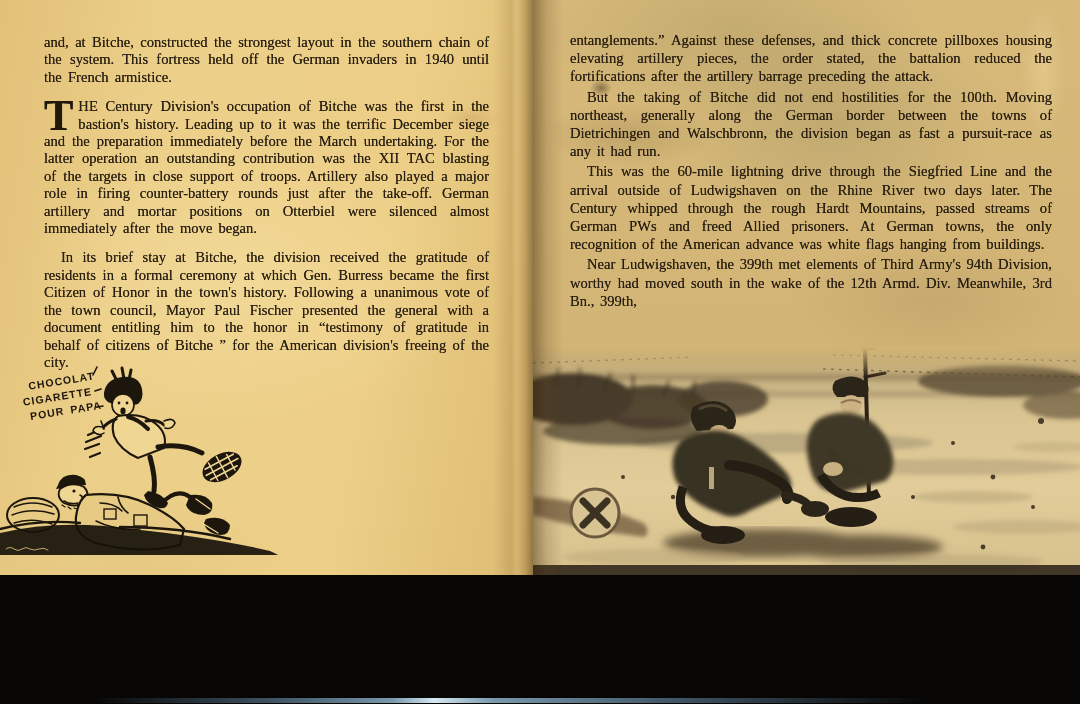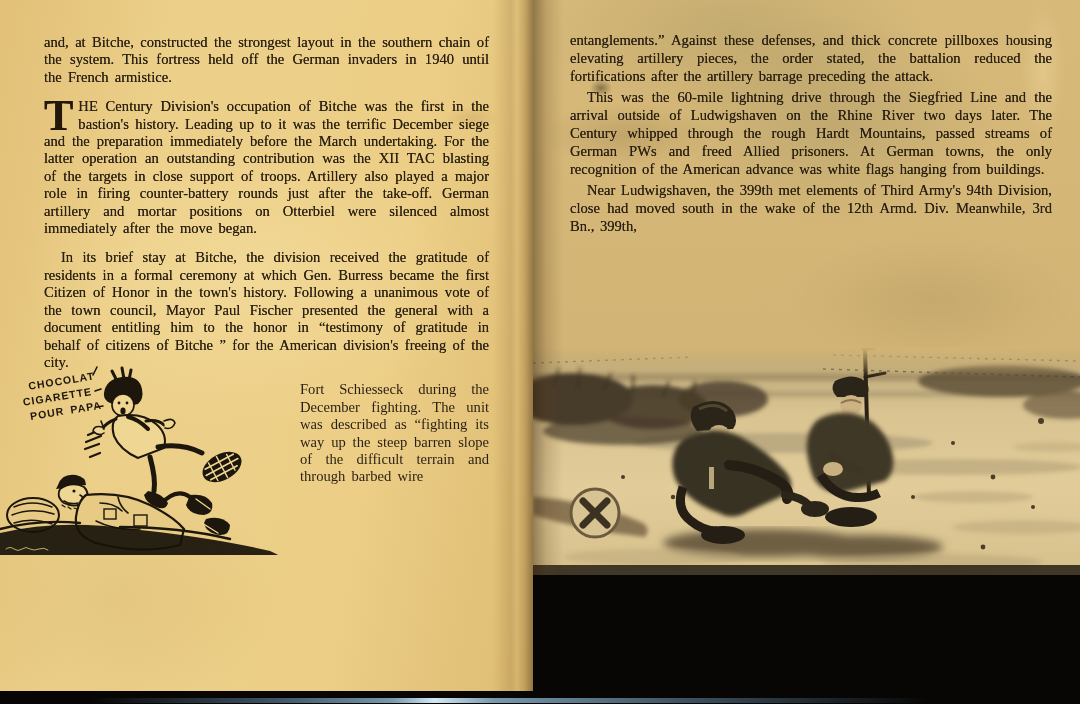--- a/index.html
+++ b/index.html
@@ -1,20 +1,20 @@
 <!DOCTYPE html>
 <html><head>
 <meta charset="utf-8">
 <style>
   html,body{margin:0;padding:0;background:#060504;}
   .screen{position:relative;width:1080px;height:704px;overflow:hidden;background:#070605;
           font-family:"Liberation Serif","DejaVu Serif",serif;}
   
   .page{position:absolute;top:0;overflow:hidden;}
-  .page-left{left:0;width:533px;height:691px;
+  .page-left{left:0;width:533px;height:575px;
     background:
       radial-gradient(40px 16px at 472px 118px, rgba(150,110,50,.18), transparent 70%),
       radial-gradient(300px 200px at 250px 280px, rgba(255,238,185,.30), transparent 75%),
       radial-gradient(220px 160px at 120px 600px, rgba(170,130,60,.12), transparent 75%),
       linear-gradient(100deg,#e2c078 0%,#ecd08a 28%,#ecce86 68%,#ddbb72 100%);}
   .page-left .gutter-shade{position:absolute;top:0;right:0;width:40px;height:100%;z-index:5;pointer-events:none;
     background:linear-gradient(to right, rgba(90,60,20,0) 0%, rgba(110,75,30,.18) 45%,
        rgba(70,45,15,.05) 60%, rgba(120,85,35,.30) 80%, rgba(62,40,14,.48) 100%);}
   .page-right{left:533px;width:547px;height:575px;
     background:
@@ -118,21 +118,20 @@
                 <path d="M206 156 q16 -4 24 6 q0 10 -10 10 q-14 -2 -16 -12 z" fill="#1d160c" stroke="none"></path>
                 <path d="M196 136 l14 10 M202 160 l16 10" stroke="#efd692" stroke-width="1.3"></path>
               </g>
 
               <path d="M0 170 q60 -14 130 -4 q80 8 140 22 q10 4 16 10 l-286 0 z" fill="#17120a" stroke="none" opacity=".92"></path>
               <path d="M0 166 q40 -10 80 -6 M120 164 q60 0 110 12" stroke-width="2.4"></path>
               <path d="M6 186 q4 -3 8 0 q4 3 8 0 q4 -3 8 0 q4 2 9 0 q5 -2 9 1" stroke="#e7cb85" stroke-width="1" opacity=".8"></path>
             </g>
           </svg>
         </div>
-        <div class="wrap-text">Fort Schiesseck during the December fighting. The unit was described as “fighting its way up the steep barren slope of the difficult terrain and through barbed wire</div>
       </div>
     </div>
     <div class="gutter-shade"></div>
   </div>
 
   <div class="page page-right">
 
     <div class="photo-box">
       <svg width="547" height="228" viewBox="0 0 547 228">
         <defs>
@@ -239,20 +238,21 @@
         </g>
 
         <rect x="0" y="0" width="547" height="30" fill="url(#fadeTop)"></rect>
 
         <rect x="0" y="218" width="547" height="10" fill="#1a140c" opacity=".8"></rect>
       </svg>
     </div>
 
     <div class="text-col">
       <p>entanglements.”   Against these defenses, and thick concrete pillboxes housing elevating artillery pieces, the order stated, the battalion reduced the fortifications after the artillery barrage preceding the attack.</p>
+      <p class="indent">But the taking of Bitche did not end hostilities for the 100th.  Moving northeast, generally along the German border between the towns of Dietrichingen and Walschbronn, the division began as fast a pursuit-race as any it had run.</p>
       <p class="indent">This was the 60-mile lightning drive through the Siegfried Line and the arrival outside of Ludwigshaven on the Rhine River two days later.  The Century whipped through the rough Hardt Mountains, passed streams of German PWs and freed Allied prisoners.  At German towns, the only recognition of the American advance was white flags hanging from buildings.</p>
-      <p class="indent">Near Ludwigshaven, the 399th met elements of Third Army's 94th Division, close had moved south in the wake of the 12th Armd. Div.   Meanwhile, 3rd Bn., 399th,</p>
+      <p class="indent">Near Ludwigshaven, the 399th met elements of Third Army's 94th Division, worthy had moved south in the wake of the 12th Armd. Div.   Meanwhile, 3rd Bn., 399th,</p>
     </div>
     <div class="gutter-shade"></div>
   </div>
 
   <div class="bottom-glow"></div>
 </div>
 
 </body></html>

